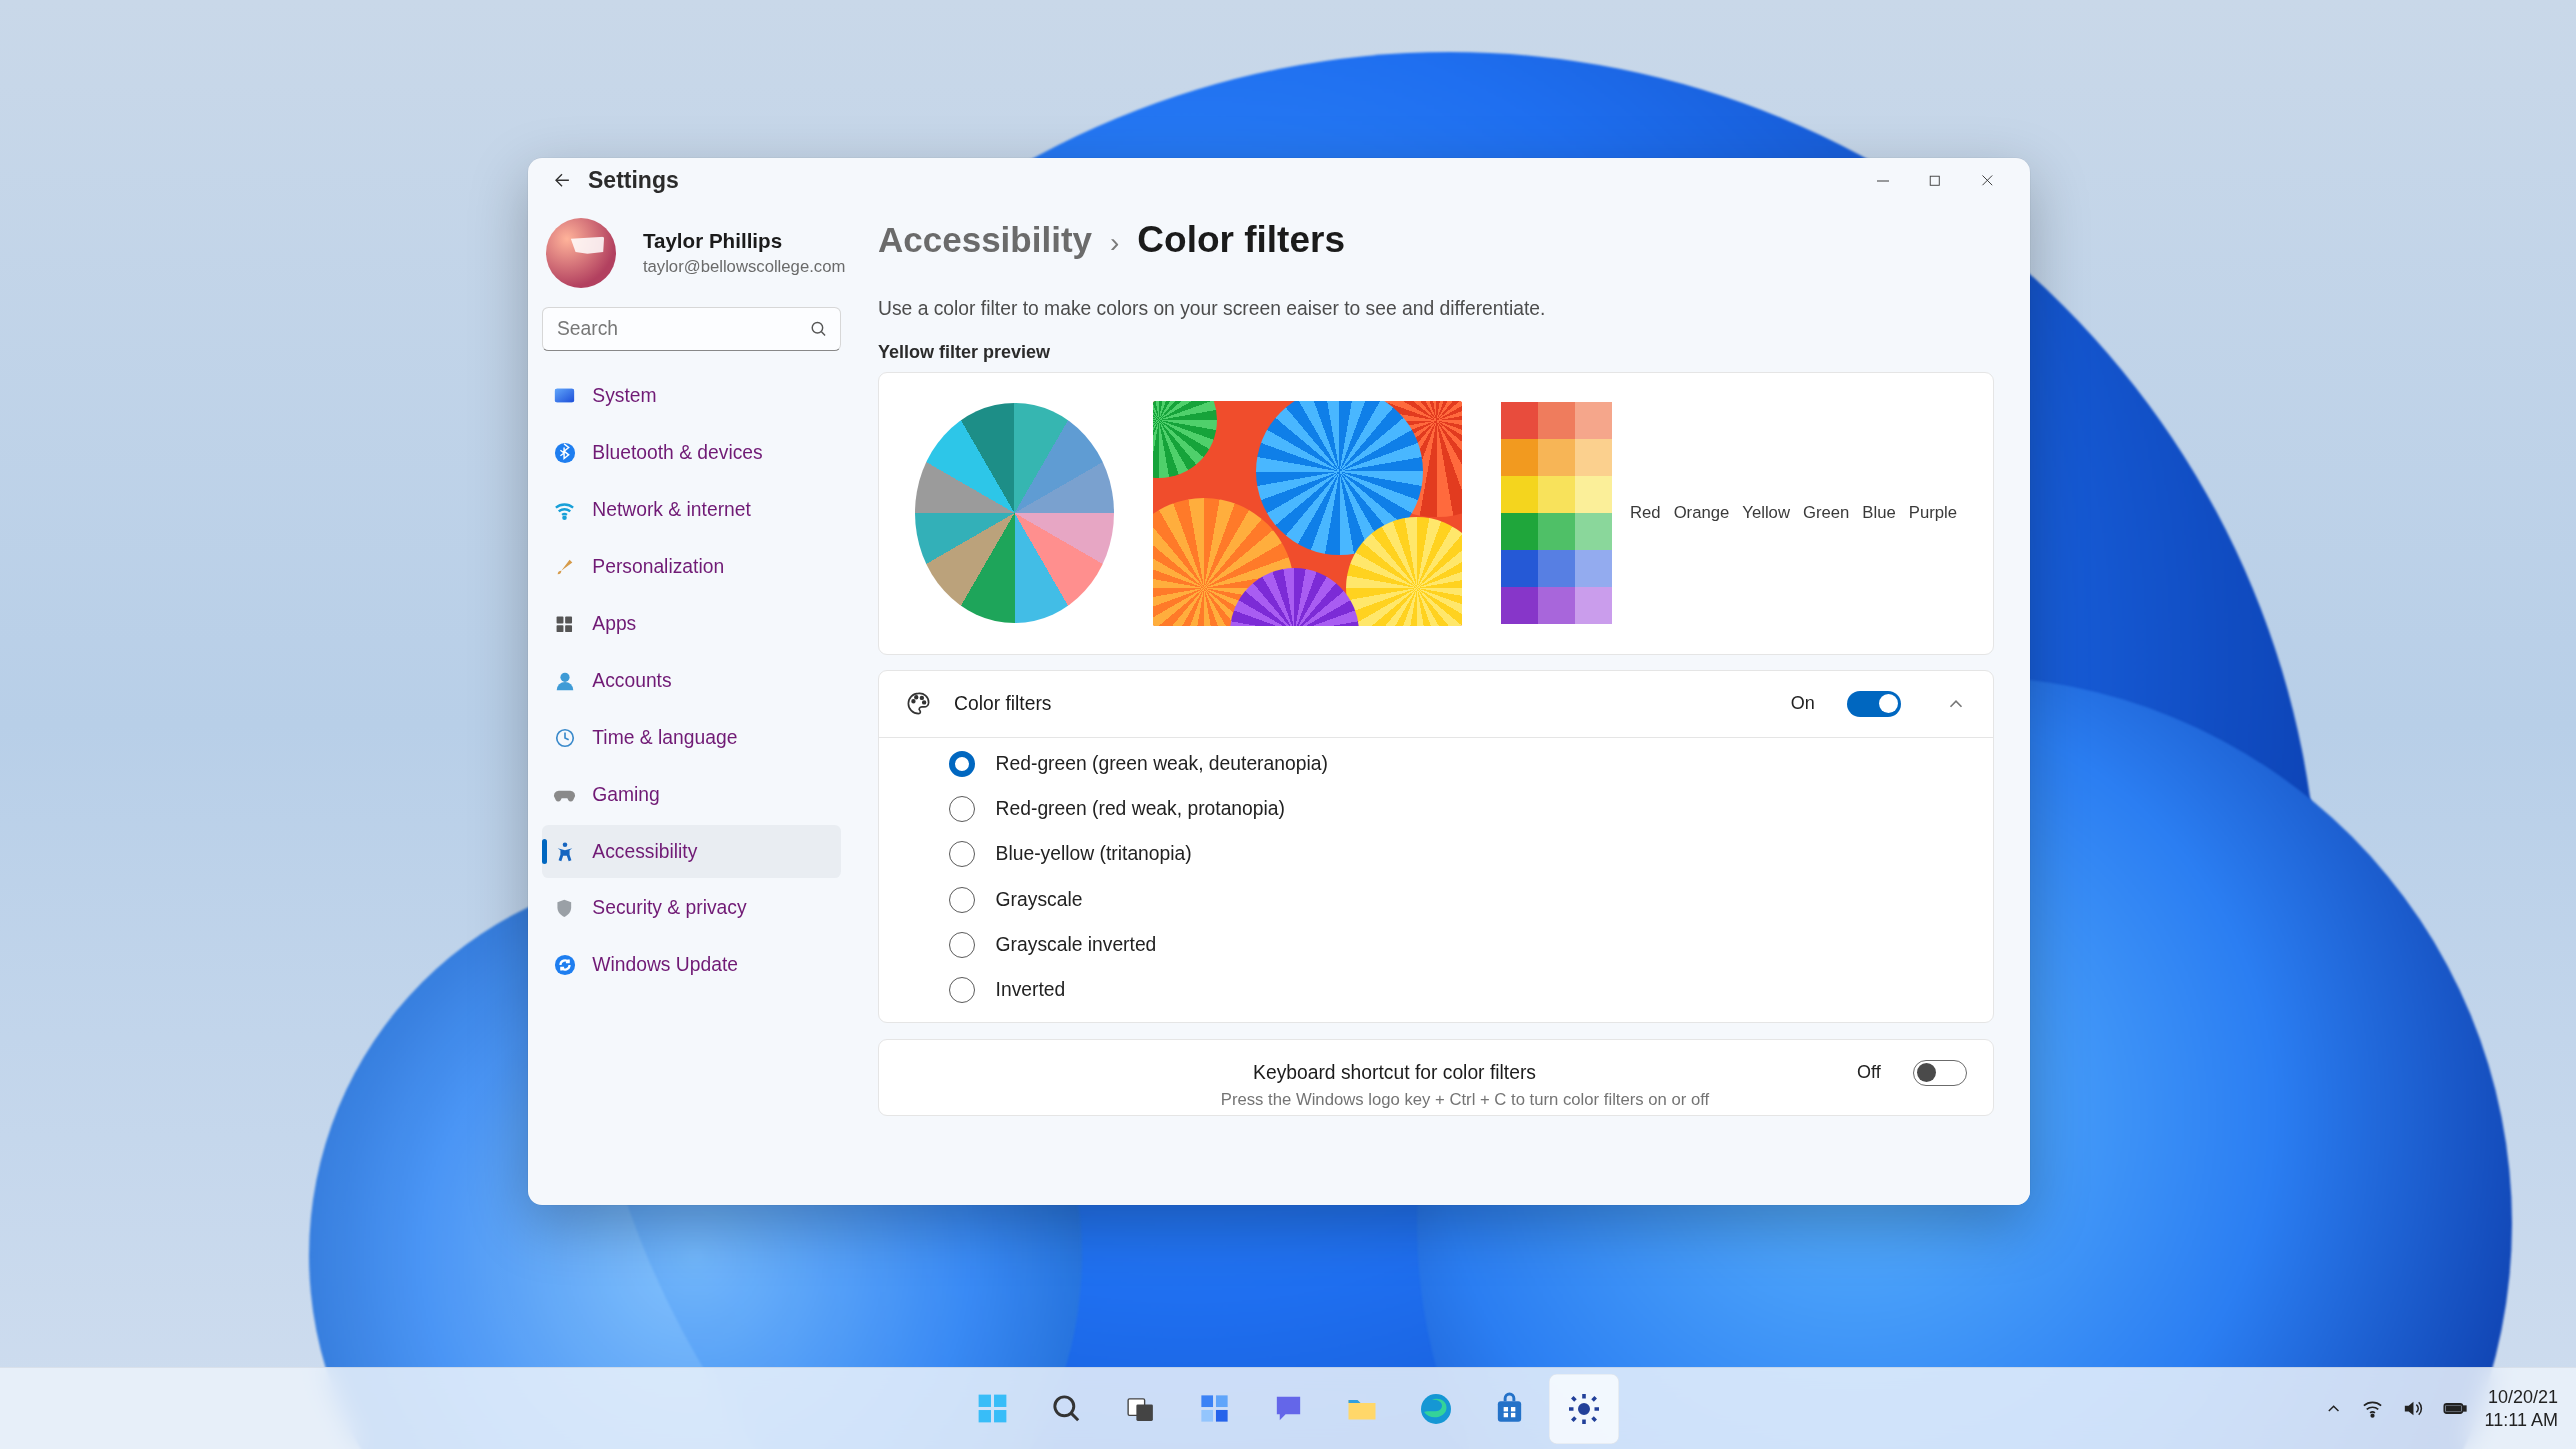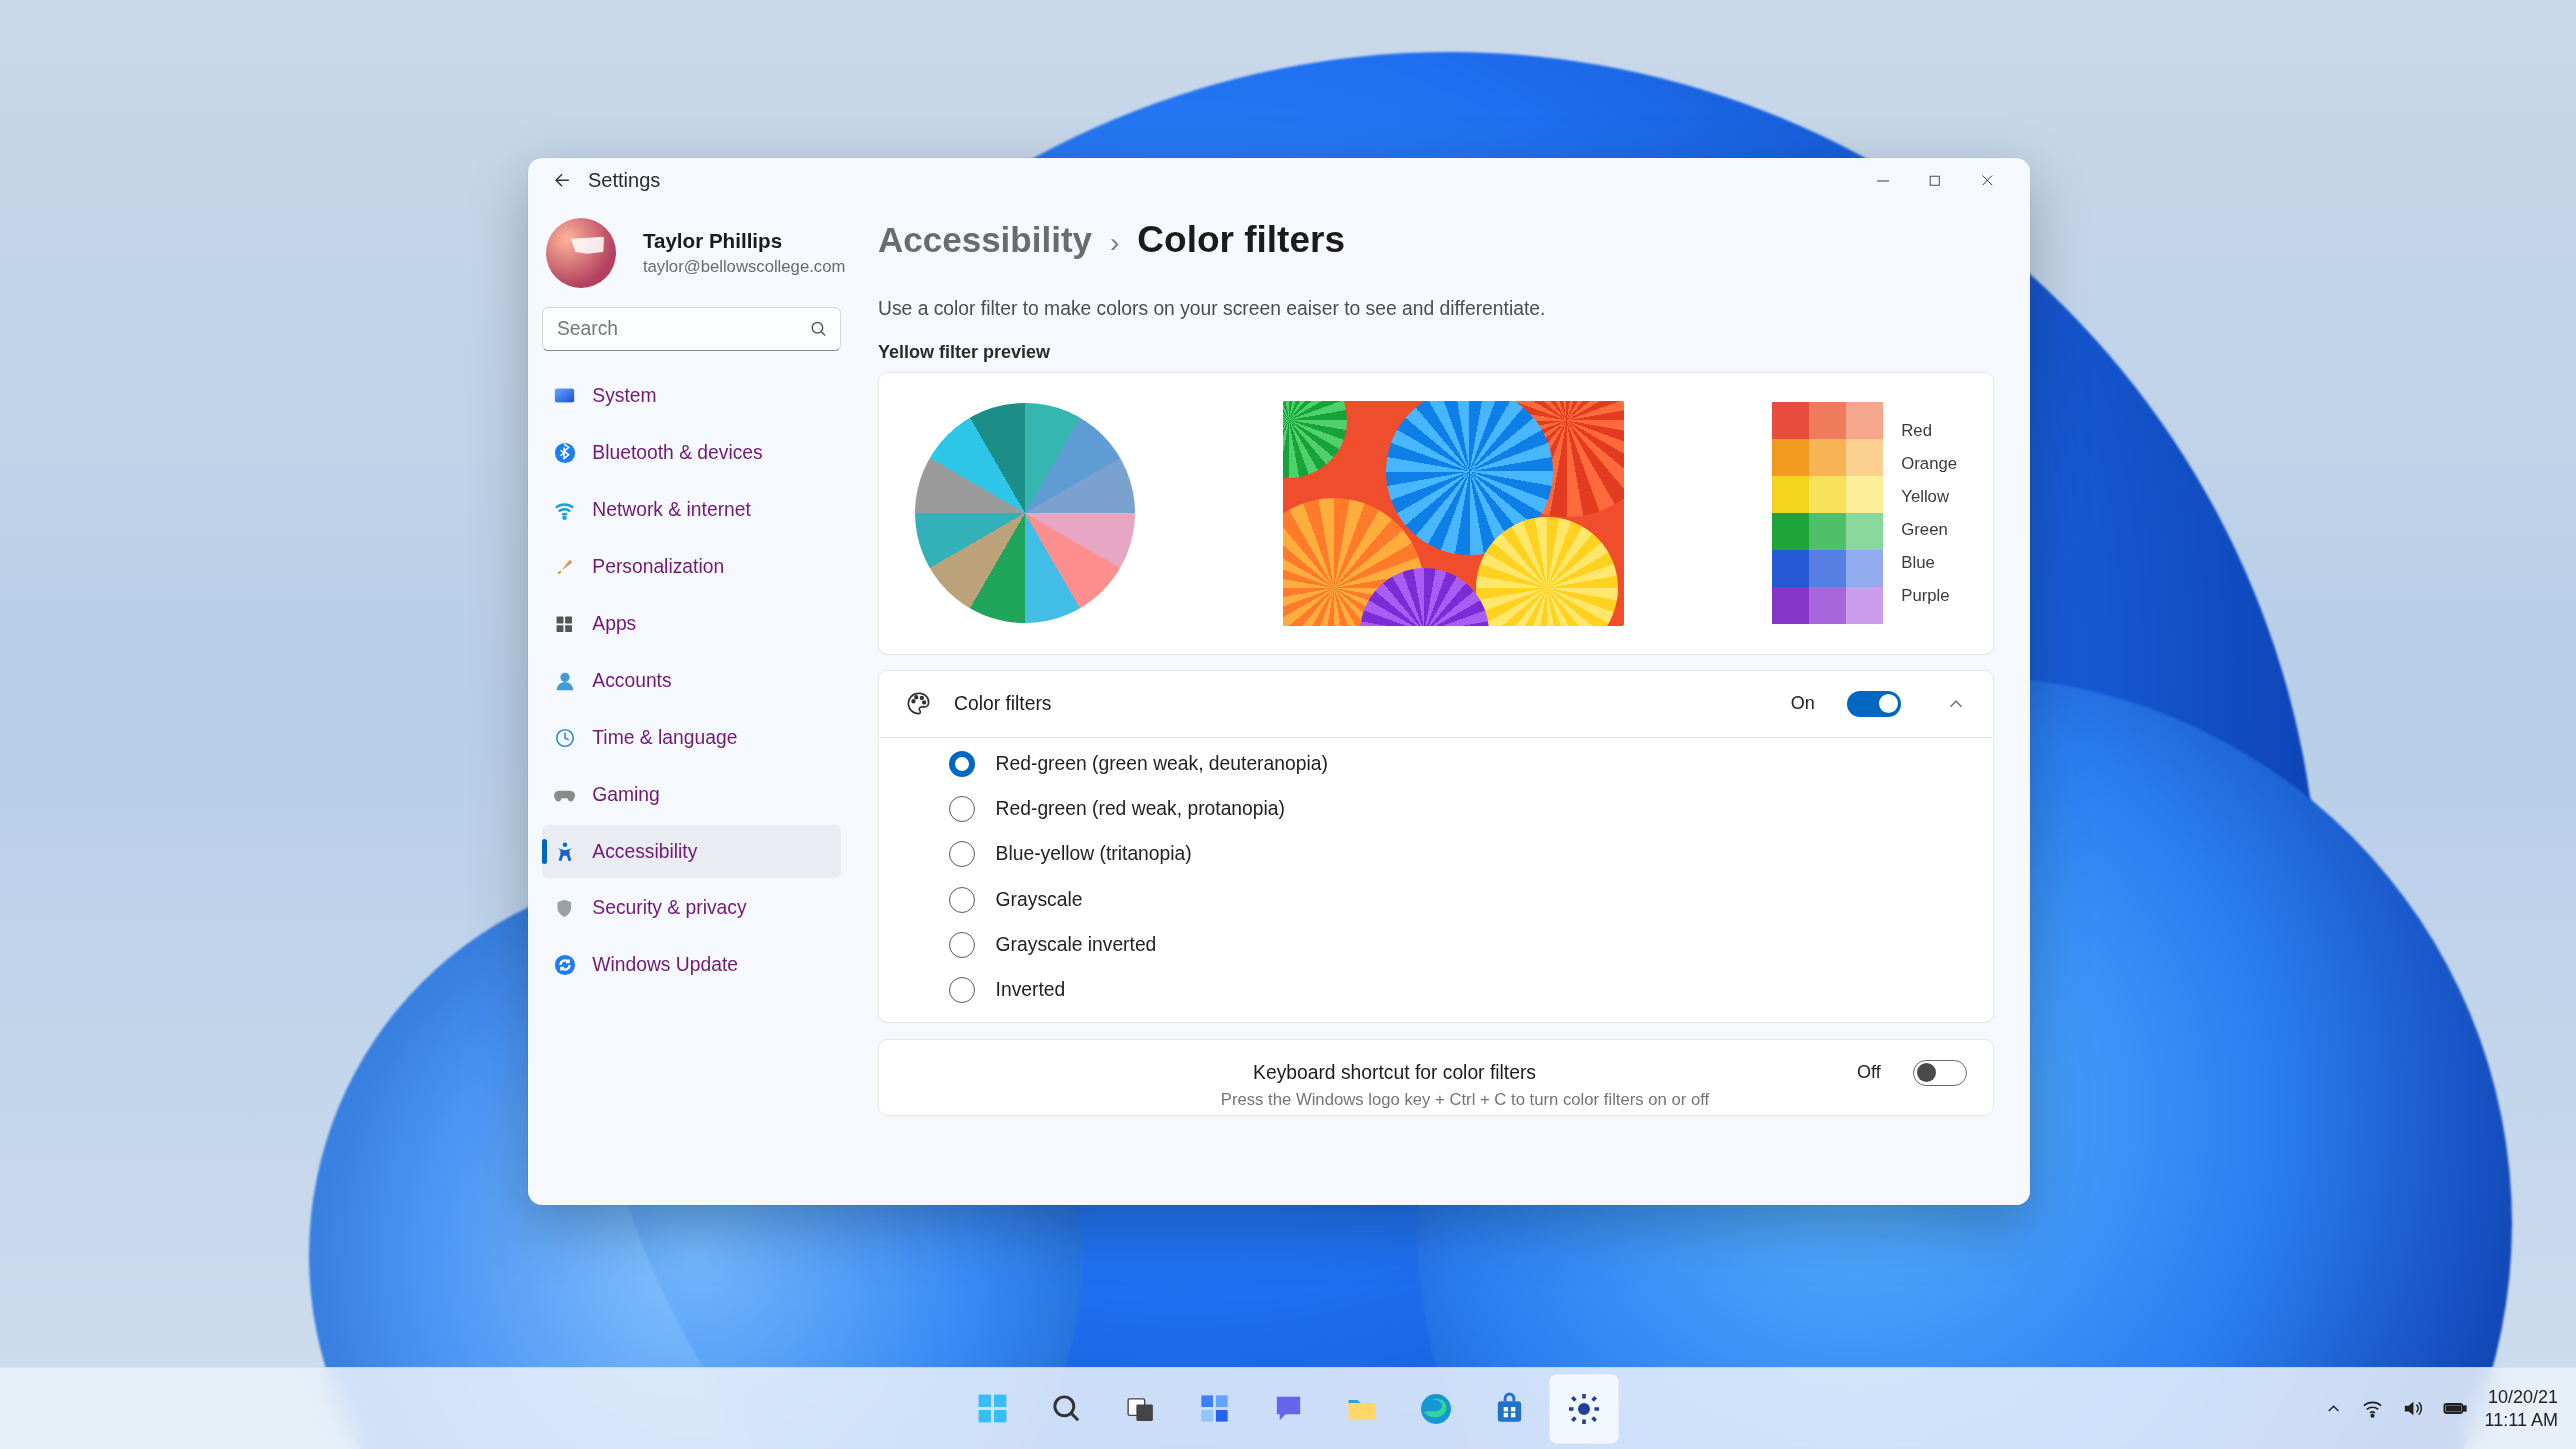--- a/index.html
+++ b/index.html
@@ -42,22 +42,23 @@
     width: 1502px; height: 1047px;
     background: #f5f8fc;
     border-radius: 14px;
     box-shadow: 0 19.3px 58px rgba(0,0,0,.25), 0 0 0 0.6px rgba(0,0,0,.06);
     display: flex; flex-direction: column;
     overflow: hidden;
   }
   .titlebar {
     height: 45px; display:flex; align-items:center;
     padding: 0 17px 0 18px;
-    font-size: 20px;
+    font-size: 23px;
     color: #2b2b2b;
+    font-weight: bold;
   }
   .titlebar .back {
     width: 28px; height: 28px; display:flex; align-items:center; justify-content:center;
     border-radius: 3.9px; margin-right: 14px; cursor:pointer;
   }
   .titlebar .spacer { flex:1; }
   .win-ctl { width: 52px; height: 36px; display:flex; align-items:center; justify-content:center; cursor:pointer; border-radius:3.9px; }
   .win-ctl svg { stroke:#3b3b3b; }
 
   .body { flex:1; display:flex; overflow:hidden; }
@@ -150,21 +151,21 @@
   .fan.f2{ --c1:#0f7fe8; --c2:#49b7ff; width:167px;height:167px; left:103px; top:-13px; }
   .fan.f3{ --c1:#ffd21f; --c2:#ffe76b; width:142px;height:142px; left:193px; top:116px; }
   .fan.f4{ --c1:#e23b1f; --c2:#ff6a3d; width:193px;height:193px; left:187px; top:-77px; }
   .fan.f5{ --c1:#7c2bd6; --c2:#a95df2; width:129px;height:129px; left:77px; top:167px; }
   .fan.f6{ --c1:#16a33a; --c2:#4fd06b; width:116px;height:116px; left:-52px; top:-39px; }
 
   
   .swatches { display:flex; gap:18px; align-items:center; }
   .swatch-grid { display:grid; grid-template-columns: repeat(3, 37px); grid-auto-rows:37px; }
   .sw { width:37px; height:37px; }
-  .swatch-labels { display:flex; flex-direction:column; gap:13px; font-size:16.7px; color:#3a3a3a; }
+  .swatch-labels { display:flex; flex-direction:row; gap:13px; font-size:16.7px; color:#3a3a3a; }
 
   
   .exp-header {
     display:flex; align-items:center; padding: 19.3px 26px; gap:22px;
     border-bottom:0.6px solid var(--border);
   }
   .exp-header .row-icon{ width:27px; height:27px; }
   .exp-title { font-size:19.3px; color:#1b1b1b; flex:1; }
   .toggle-label { font-size:18px; color:#222; margin-right:10.3px; }
   .toggle {

